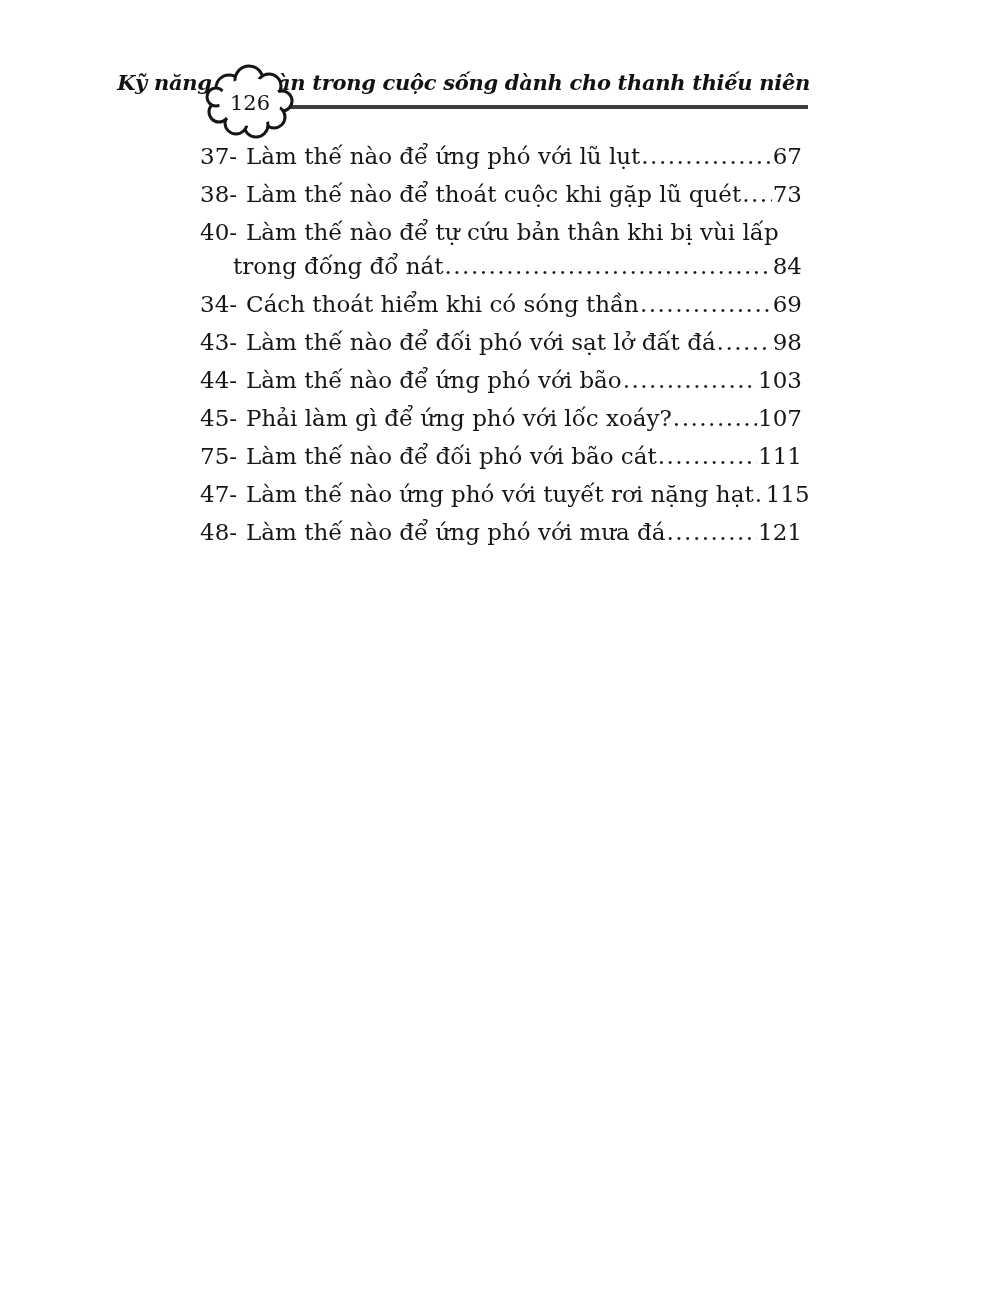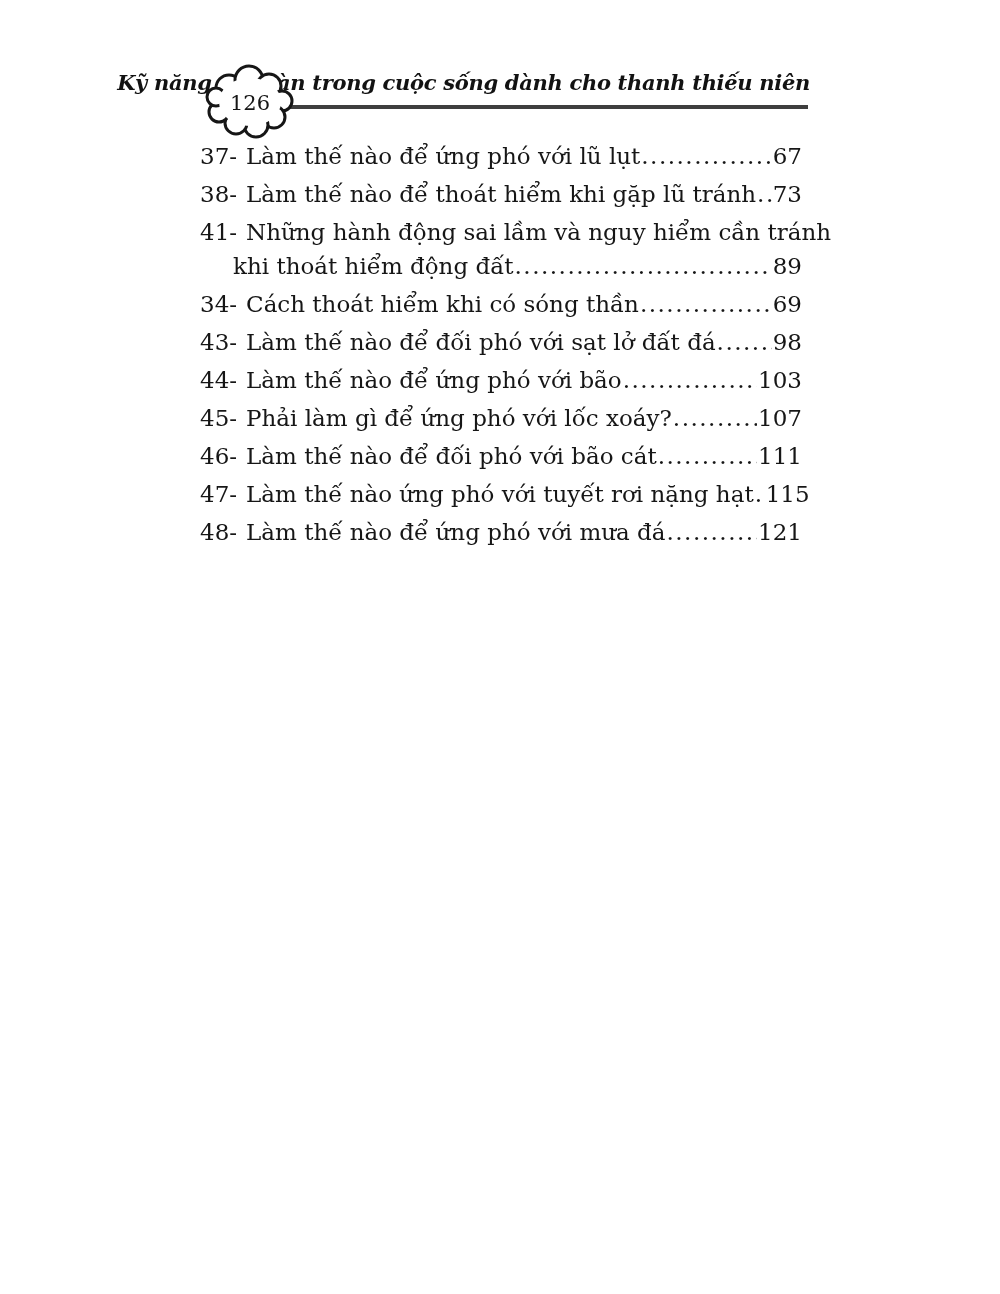--- a/index.html
+++ b/index.html
@@ -115,39 +115,39 @@
         <span class="toc-num">37-</span>
         <span class="toc-text">Làm thế nào để ứng phó với lũ lụt</span>
         <span class="leader"></span>
         <span class="toc-page">67</span>
       </div>
     </div>
 
     <div class="toc-entry">
       <div class="toc-line">
         <span class="toc-num">38-</span>
-        <span class="toc-text">Làm thế nào để thoát hiểm khi gặp lũ tránh</span>
+        <span class="toc-text">Làm thế nào để thoát cuộc khi gặp lũ quét</span>
         <span class="leader"></span>
         <span class="toc-page">73</span>
       </div>
     </div>
 
 
-
-    <div class="toc-entry">
-      <div class="toc-line">
-        <span class="toc-num">41-</span>
-        <span class="toc-text">Những hành động sai lầm và nguy hiểm cần tránh</span>
+    <div class="toc-entry">
+      <div class="toc-line">
+        <span class="toc-num">40-</span>
+        <span class="toc-text">Làm thế nào để tự cứu bản thân khi bị vùi lấp</span>
       </div>
       <div class="toc-line cont">
-        <span class="toc-text">khi thoát hiểm động đất</span>
-        <span class="leader"></span>
-        <span class="toc-page">89</span>
-      </div>
-    </div>
+        <span class="toc-text">trong đống đổ nát</span>
+        <span class="leader"></span>
+        <span class="toc-page">84</span>
+      </div>
+    </div>
+
 
     <div class="toc-entry">
       <div class="toc-line">
         <span class="toc-num">34-</span>
         <span class="toc-text">Cách thoát hiểm khi có sóng thần</span>
         <span class="leader"></span>
         <span class="toc-page">69</span>
       </div>
     </div>
 
@@ -173,21 +173,21 @@
       <div class="toc-line">
         <span class="toc-num">45-</span>
         <span class="toc-text">Phải làm gì để ứng phó với lốc xoáy?</span>
         <span class="leader"></span>
         <span class="toc-page">107</span>
       </div>
     </div>
 
     <div class="toc-entry">
       <div class="toc-line">
-        <span class="toc-num">46-</span>
+        <span class="toc-num">75-</span>
         <span class="toc-text">Làm thế nào để đối phó với bão cát</span>
         <span class="leader"></span>
         <span class="toc-page">111</span>
       </div>
     </div>
 
     <div class="toc-entry">
       <div class="toc-line">
         <span class="toc-num">47-</span>
         <span class="toc-text">Làm thế nào ứng phó với tuyết rơi nặng hạt</span>

